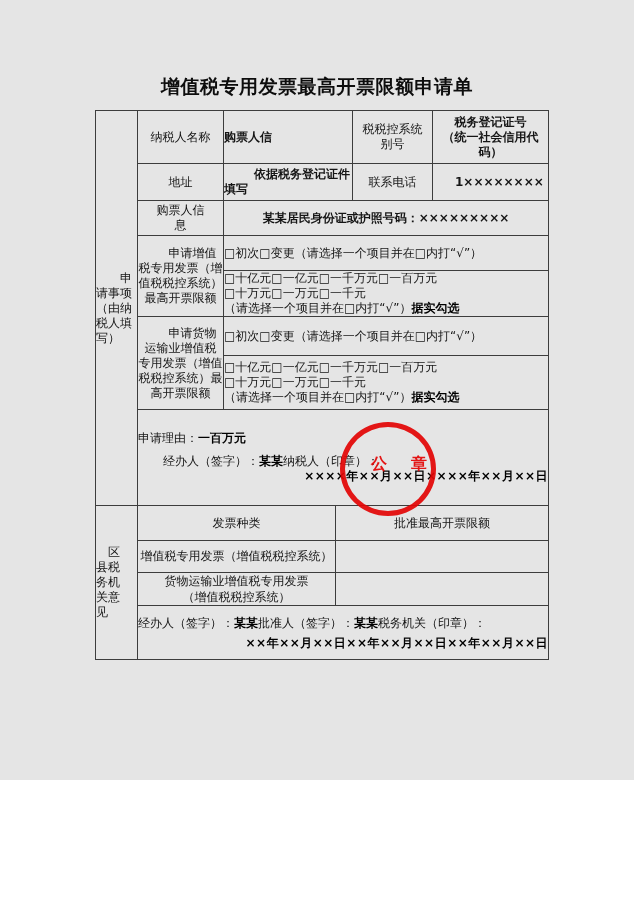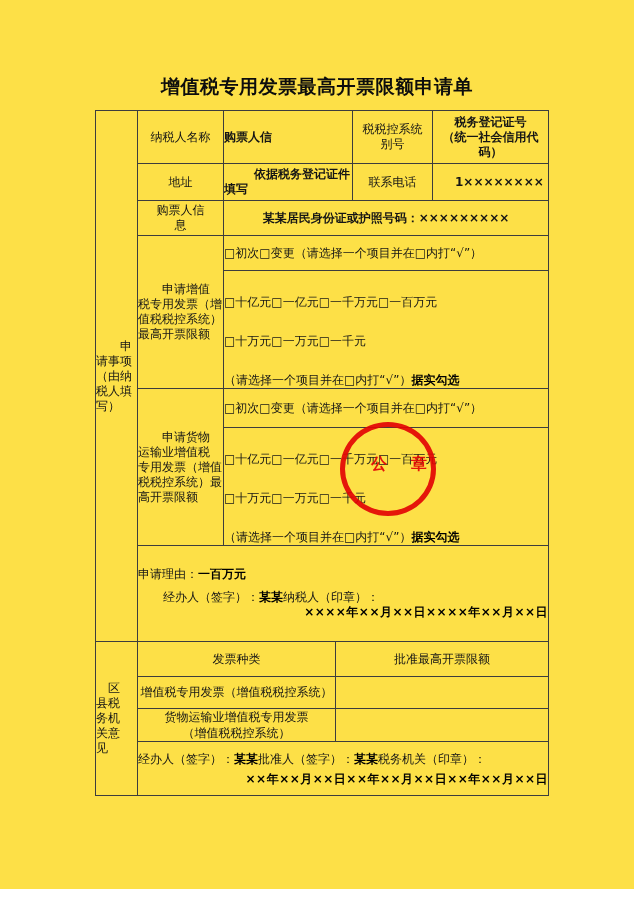--- a/index.html
+++ b/index.html
@@ -1,19 +1,19 @@
 <!DOCTYPE html>
 <html><head>
 <meta charset="utf-8">
 <style>
   html,body{margin:0;padding:0;background:#fff;}
   .page{
     position:relative;
-    width:634px;height:889px;
-    background:#fde047;
+    width:634px;height:780px;
+    background:#e5e5e5;
     font-family:"DejaVu Sans","Liberation Sans",sans-serif;
     color:#141414;
     overflow:hidden;
   }
   .title{
     position:absolute;left:0;top:74px;width:634px;
     margin:0;text-align:center;
     font-size:19px;font-weight:700;color:#0d0d0d;
     letter-spacing:0.5px;
   }
@@ -33,24 +33,24 @@
   .pad18{padding-left:18px;}
   .ind25{text-indent:30px;word-break:break-all;padding-right:2px;}
   .ind20{text-indent:22px;word-break:break-all;padding-right:2px;}
   .side{
     white-space:pre-line;line-height:20px;
     padding-left:4px;text-align:left;vertical-align:middle;
   }
   .side2{line-height:21px;}
   .itemlab{
     white-space:pre-line;line-height:15px;
-    padding:0 1px 0 2px;text-align:left;vertical-align:middle;
+    padding:0 1px 0 2px;text-align:center;vertical-align:middle;
   }
   .opt{padding-left:13px;}
-  .opt div{line-height:15px;margin-top:24px;}
+  .opt div{line-height:15px;}
   .reasoncell{vertical-align:top;padding:8px 0 0 6px;}
   .rline2,.rline3{padding-left:25px;}
   .rline2{margin-top:8px;}
   .bolddates{font-weight:700;color:#000;letter-spacing:0.5px;text-align:right;}
   .footcell{vertical-align:top;padding:12px 0 0 26px;}
   .footcell div{line-height:20px;}
   b{font-weight:700;color:#000;}
   .stamp{
     position:absolute;left:340px;top:422px;
     width:86px;height:84px;

